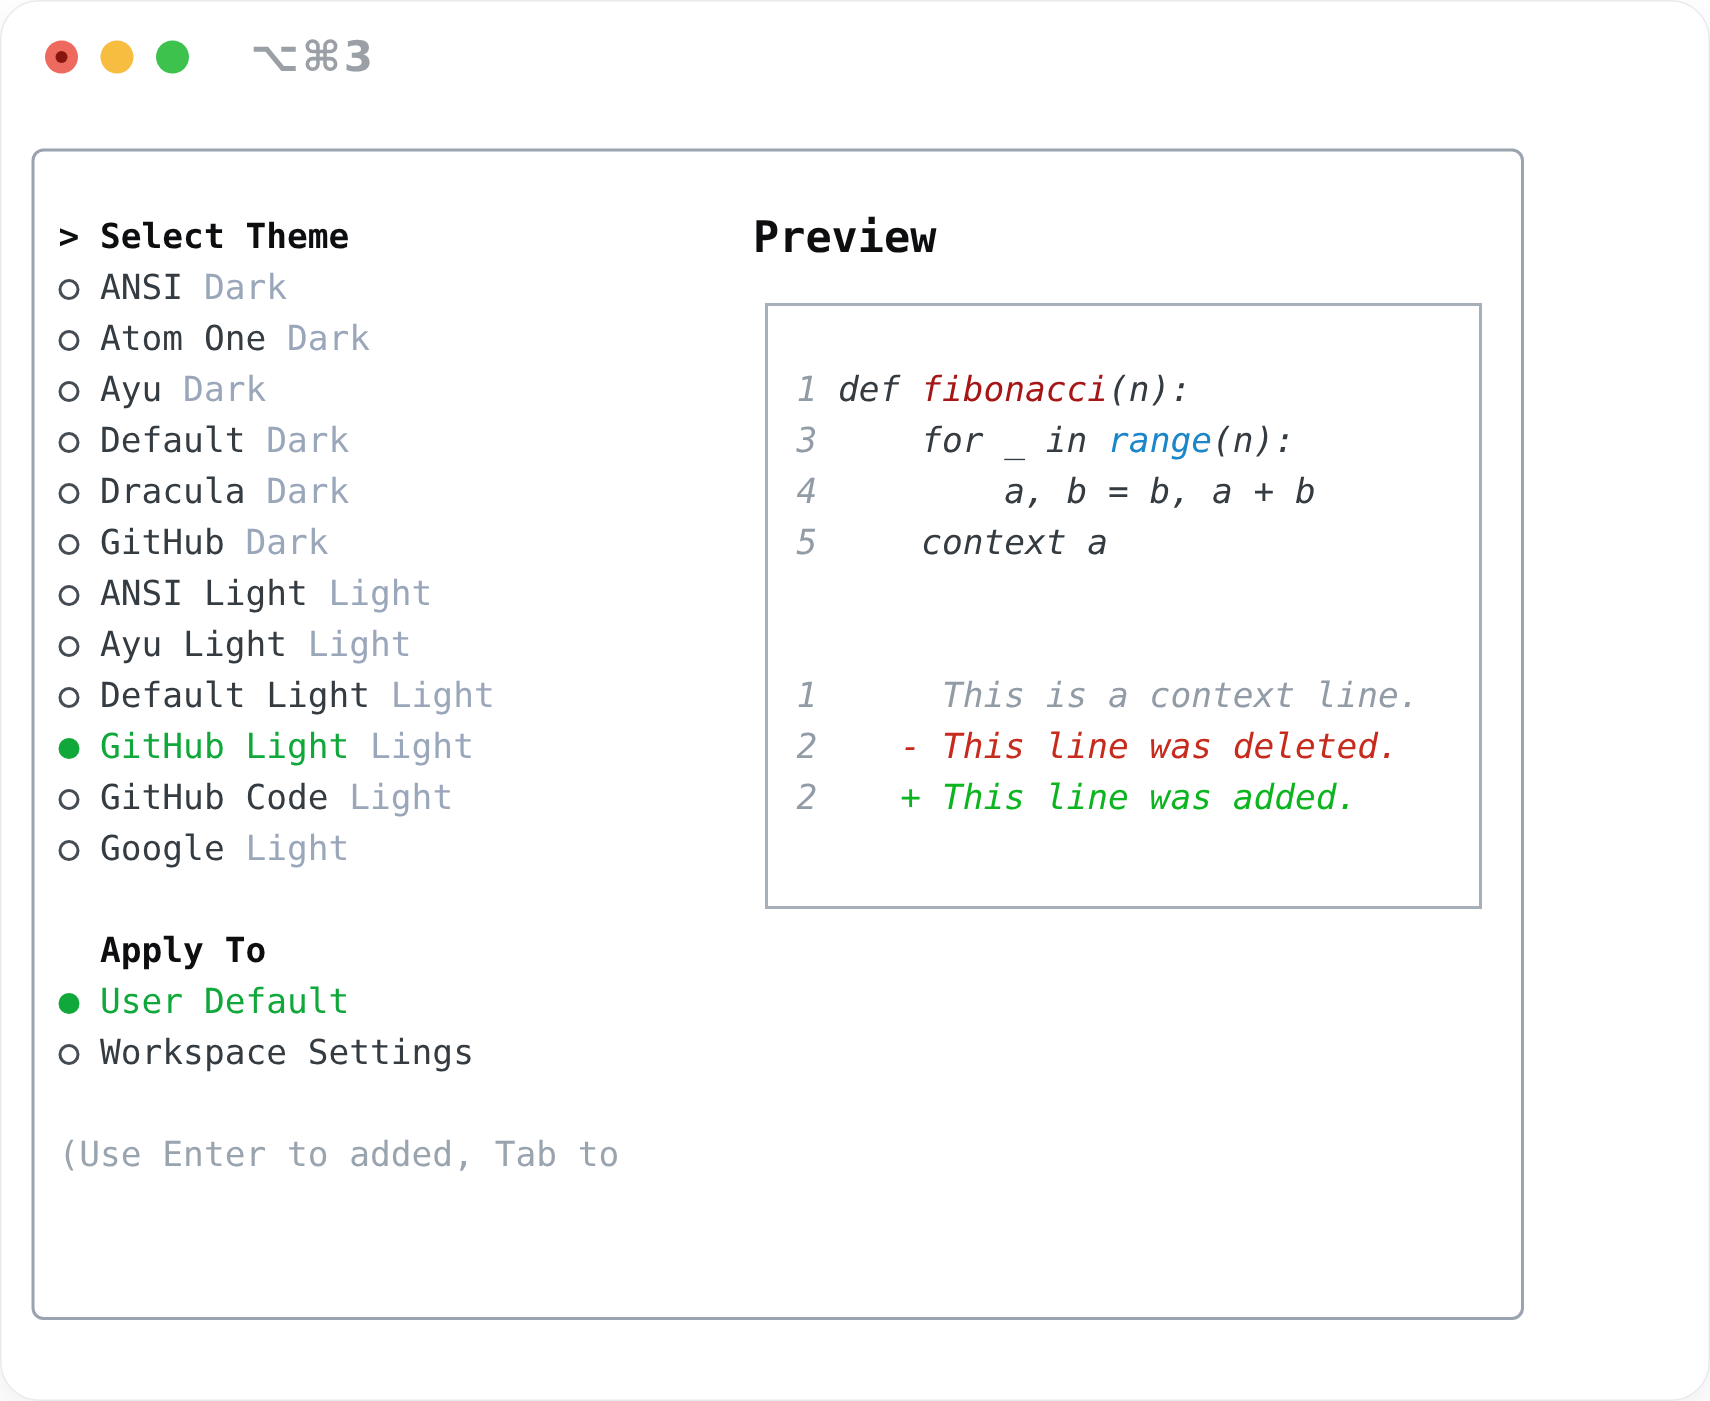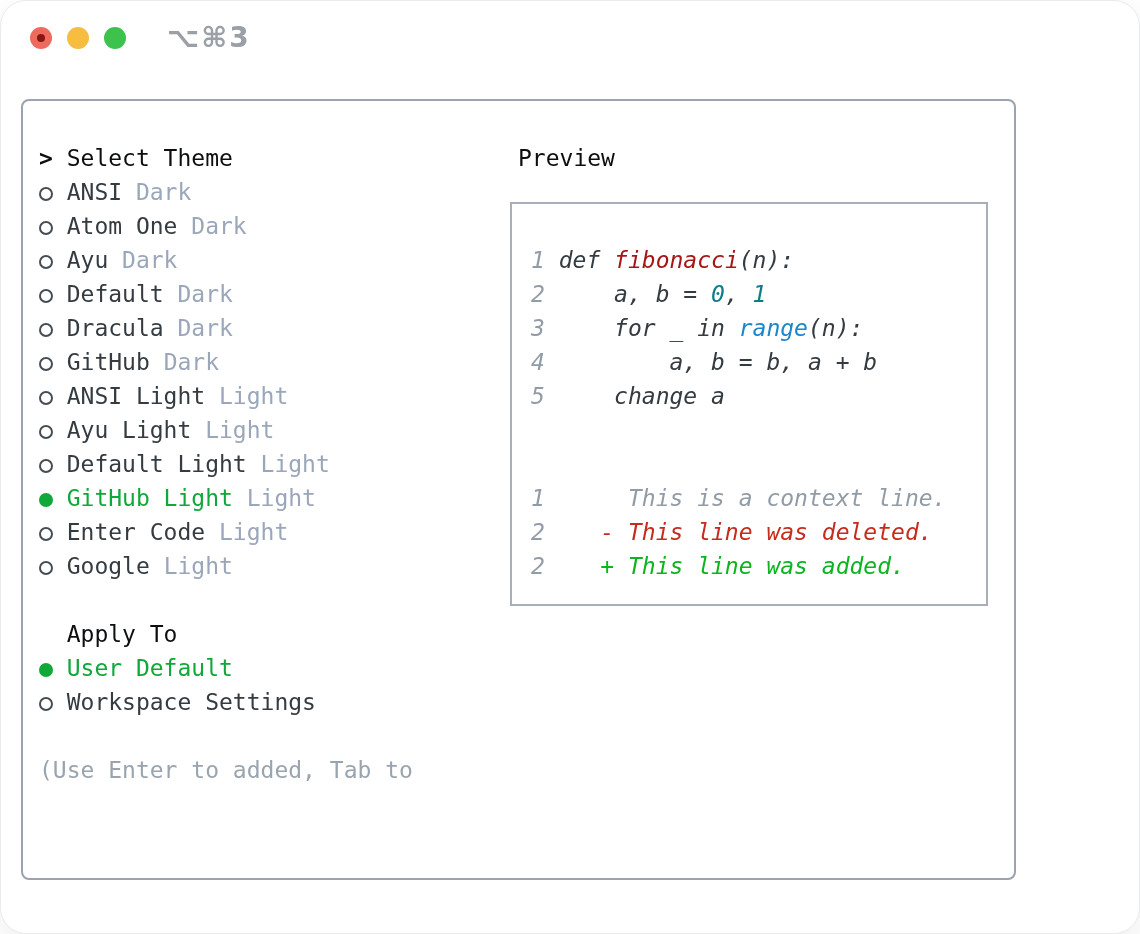--- a/index.html
+++ b/index.html
@@ -42,30 +42,30 @@
   .options{position:absolute;left:38px;top:140px;font-size:23px;line-height:34px;}
   .row{height:34px;white-space:pre;}
   .pfx{display:inline-block;width:2ch;}
   .pfx.caret{color:var(--header-black);font-weight:bold;}
   .dot{
     display:inline-block;width:14px;height:14px;border-radius:50%;
     border:2.5px solid #454c54;background:transparent;margin-bottom:0px;
     vertical-align:-1px;
   }
   .dot.sel{background:var(--accent-green);border-color:var(--accent-green);}
-  .hdr{color:var(--header-black);font-weight:normal;}
+  .hdr{color:var(--header-black);font-weight:bold;}
   .name{color:var(--text-dark);margin-top:16px;}
   .name.sel{color:var(--accent-green);}
   .tag{color:var(--muted-gray);text-align:right;}
   .help{color:var(--help-gray);}
 
   
   .preview-header{
-    position:absolute;left:517px;top:140px;height:34px;line-height:34px;
-    font-size:23px;font-weight:normal;color:var(--header-black);
+    position:absolute;left:501px;top:140px;height:34px;line-height:34px;
+    font-size:29px;font-weight:bold;color:var(--header-black);
   }
   .preview-box{
     position:absolute;left:509px;top:201px;width:478px;height:404px;
     border:2px solid var(--preview-border);background:#fff;
   }
   .preview-code{position:absolute;left:530px;top:242px;font-size:23px;line-height:34px;font-style:italic;}
   .line{height:34px;white-space:pre;}
   .ln{color:var(--line-gray);}
   .c-plain{color:var(--text-dark);}
   .c-func{color:var(--func-red);}
@@ -96,38 +96,37 @@
       <div class="row"><span class="pfx"><span class="dot"></span></span><span class="name">ANSI</span><span class="tag"> Dark</span></div>
       <div class="row"><span class="pfx"><span class="dot"></span></span><span class="name">Atom One</span><span class="tag"> Dark</span></div>
       <div class="row"><span class="pfx"><span class="dot"></span></span><span class="name">Ayu</span><span class="tag"> Dark</span></div>
       <div class="row"><span class="pfx"><span class="dot"></span></span><span class="name">Default</span><span class="tag"> Dark</span></div>
       <div class="row"><span class="pfx"><span class="dot"></span></span><span class="name">Dracula</span><span class="tag"> Dark</span></div>
       <div class="row"><span class="pfx"><span class="dot"></span></span><span class="name">GitHub</span><span class="tag"> Dark</span></div>
       <div class="row"><span class="pfx"><span class="dot"></span></span><span class="name">ANSI Light</span><span class="tag"> Light</span></div>
       <div class="row"><span class="pfx"><span class="dot"></span></span><span class="name">Ayu Light</span><span class="tag"> Light</span></div>
       <div class="row"><span class="pfx"><span class="dot"></span></span><span class="name">Default Light</span><span class="tag"> Light</span></div>
       <div class="row"><span class="pfx"><span class="dot sel"></span></span><span class="name sel">GitHub Light</span><span class="tag"> Light</span></div>
-      <div class="row"><span class="pfx"><span class="dot"></span></span><span class="name">Enter Code</span><span class="tag"> Light</span></div>
+      <div class="row"><span class="pfx"><span class="dot"></span></span><span class="name">GitHub Code</span><span class="tag"> Light</span></div>
       <div class="row"><span class="pfx"><span class="dot"></span></span><span class="name">Google</span><span class="tag"> Light</span></div>
       <div class="row"></div>
       <div class="row"><span class="pfx"></span><span class="hdr">Apply To</span></div>
       <div class="row"><span class="pfx"><span class="dot sel"></span></span><span class="name sel">User Default</span></div>
       <div class="row"><span class="pfx"><span class="dot"></span></span><span class="name">Workspace Settings</span></div>
       <div class="row"></div>
       <div class="row"><span class="help">(Use Enter to added, Tab to</span></div>
     </div>
 
   <div class="preview-header">Preview</div>
   <div class="preview-box"></div>
   <div class="preview-code">
       <div class="line"><span class="ln">1</span><span class="c-plain"> def </span><span class="c-func">fibonacci</span><span class="c-plain">(n):</span></div>
-      <div class="line"><span class="ln">2</span><span class="c-plain">     a, b = </span><span class="c-num">0</span><span class="c-plain">, </span><span class="c-num">1</span></div>
       <div class="line"><span class="ln">3</span><span class="c-plain">     for _ in </span><span class="c-builtin">range</span><span class="c-plain">(n):</span></div>
       <div class="line"><span class="ln">4</span><span class="c-plain">         a, b = b, a + b</span></div>
-      <div class="line"><span class="ln">5</span><span class="c-plain">     change a</span></div>
+      <div class="line"><span class="ln">5</span><span class="c-plain">     context a</span></div>
       <div class="line"></div>
       <div class="line"></div>
       <div class="line"><span class="ln">1</span><span class="c-ctx">      This is a context line.</span></div>
       <div class="line"><span class="ln">2</span><span class="c-del">    - This line was deleted.</span></div>
       <div class="line"><span class="ln">2</span><span class="c-add">    + This line was added.</span></div>
     </div>
 
 </div>
 
 </body></html>

